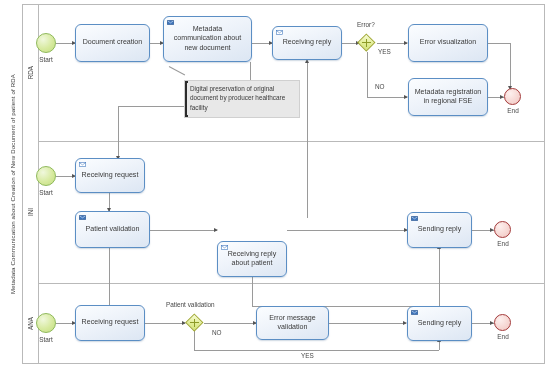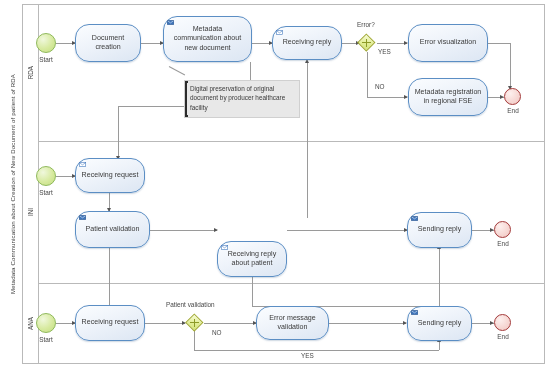--- a/index.html
+++ b/index.html
@@ -22,21 +22,21 @@
   .lh{height:1px;}
   .lv{width:1px;}
   .arw{position:absolute;width:0;height:0;}
   .arw-r{border-top:2.6px solid transparent;border-bottom:2.6px solid transparent;border-left:4px solid #555;}
   .arw-d{border-left:2.6px solid transparent;border-right:2.6px solid transparent;border-top:4px solid #555;}
   .arw-u{border-left:2.6px solid transparent;border-right:2.6px solid transparent;border-bottom:4px solid #555;}
 
   
   .task{
     position:absolute;box-sizing:border-box;
-    border:1.1px solid #5b8ec4;border-radius:14px;
+    border:1.1px solid #5b8ec4;border-radius:6px;
     background:linear-gradient(160deg,#fbfdff 0%,#eef3fa 45%,#dce6f3 100%);
     box-shadow:0 1px 1.5px rgba(80,110,150,.28);
     display:flex;align-items:center;justify-content:center;text-align:center;
     color:#3a3a3a;font-size:7.1px;line-height:1.32;padding:2px 4px 2px 4px;
   }
   .task .lbl{display:block;width:100%;}
   .msg-ic{position:absolute;left:3px;top:3px;width:7px;height:5px;}
 
   
   .evt{position:absolute;border-radius:50%;box-sizing:border-box;}
@@ -116,21 +116,21 @@
   <div class="ln lh" style="left:118px;top:106px;width:132px;"></div>
   <div class="ln lv" style="left:118px;top:106px;height:54px;"></div>
   <div class="arw arw-d" style="left:115.5px;top:156px;"></div>
 
   <div class="ln lv" style="left:307px;top:62px;height:156px;"></div>
   <div class="arw arw-u" style="left:304.5px;top:59px;"></div>
 
   <div class="evt start" style="left:36px;top:33px;width:20px;height:20px;"></div>
   <div class="evt-lbl" style="left:28px;top:56px;width:36px;">Start</div>
 
-  <div class="task" style="left:75px;top:24px;width:66px;height:38px;">
+  <div class="task" style="left:75px;top:24px;width:75px;height:38px;">
     <span class="lbl">Document creation</span>
   </div>
 
   <div class="task" style="left:163px;top:16px;width:89px;height:46px;">
     <svg class="msg-ic" viewBox="0 0 12 8">
       <rect x="0.5" y="0.5" width="11" height="7" fill="#3f76bd" stroke="#27538c" stroke-width="1"></rect>
       <path d="M0.8 1 L6 4.6 L11.2 1" fill="none" stroke="#ffffff" stroke-width="0.9"></path>
     </svg>
     <span class="lbl">Metadata communication about new document</span>
   </div>

